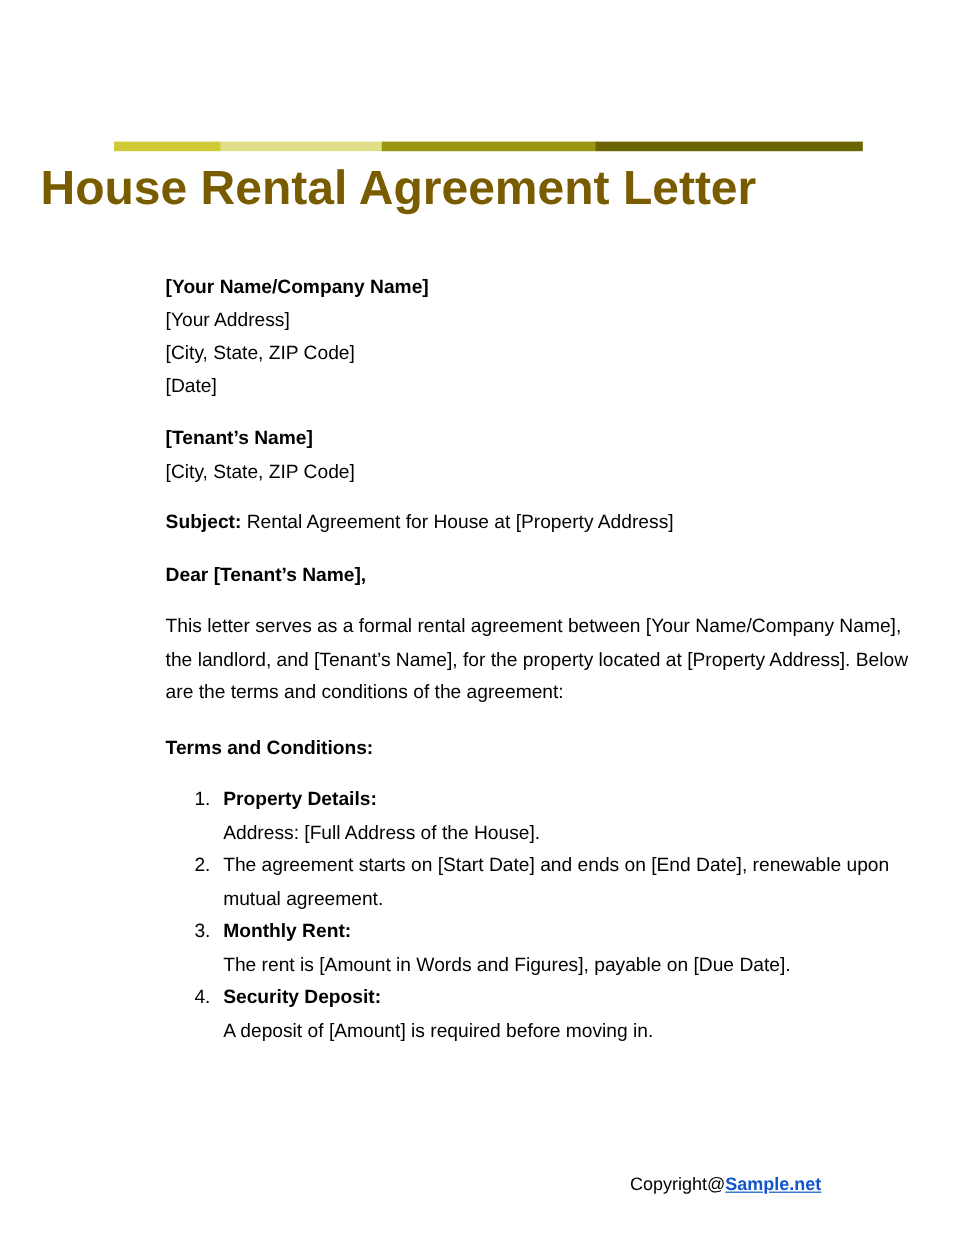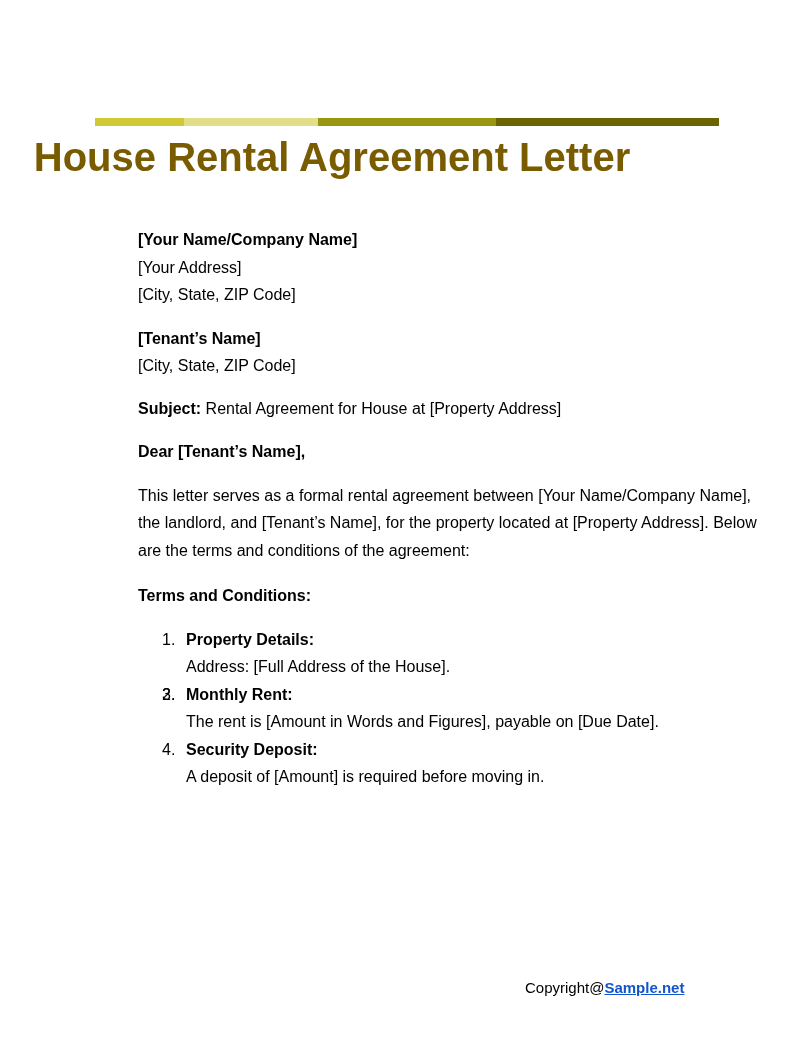--- a/index.html
+++ b/index.html
@@ -28,20 +28,21 @@
   <span style="width:223px;background:#6b6402"></span>
 </div>
 
 <h1 class="title">House Rental Agreement Letter</h1>
 
 <div class="content">
   <div>
     <p class="line bold">[Your Name/Company Name]</p>
     <p class="line">[Your Address]</p>
     <p class="line">[City, State, ZIP Code]</p>
+    <p class="line">[Date]</p>
   </div>
   <div class="gap" style="height:16px"></div>
   <div>
     <p class="line bold">[Tenant’s Name]</p>
     <p class="line">[City, State, ZIP Code]</p>
   </div>
   <div style="height:15px"></div>
   <p class="line"><span class="bold">Subject:</span><span> Rental Agreement for House at [Property Address]</span></p>
   <div style="height:16px"></div>
   <p class="line bold">Dear [Tenant’s Name],</p>
@@ -51,20 +52,21 @@
   <p class="line bold">Terms and Conditions:</p>
   <div style="height:16px"></div>
   <ol>
     <li>
       <span class="num">1.</span>
       <div class="bold">Property Details:</div>
       <div>Address: [Full Address of the House].</div>
     </li>
     <li>
       <span class="num">2.</span>
+      <div>The agreement starts on [Start Date] and ends on [End Date], renewable upon mutual agreement.</div>
     </li>
     <li>
       <span class="num">3.</span>
       <div class="bold">Monthly Rent:</div>
       <div>The rent is [Amount in Words and Figures], payable on [Due Date].</div>
     </li>
     <li>
       <span class="num">4.</span>
       <div class="bold">Security Deposit:</div>
       <div>A deposit of [Amount] is required before moving in.</div>

